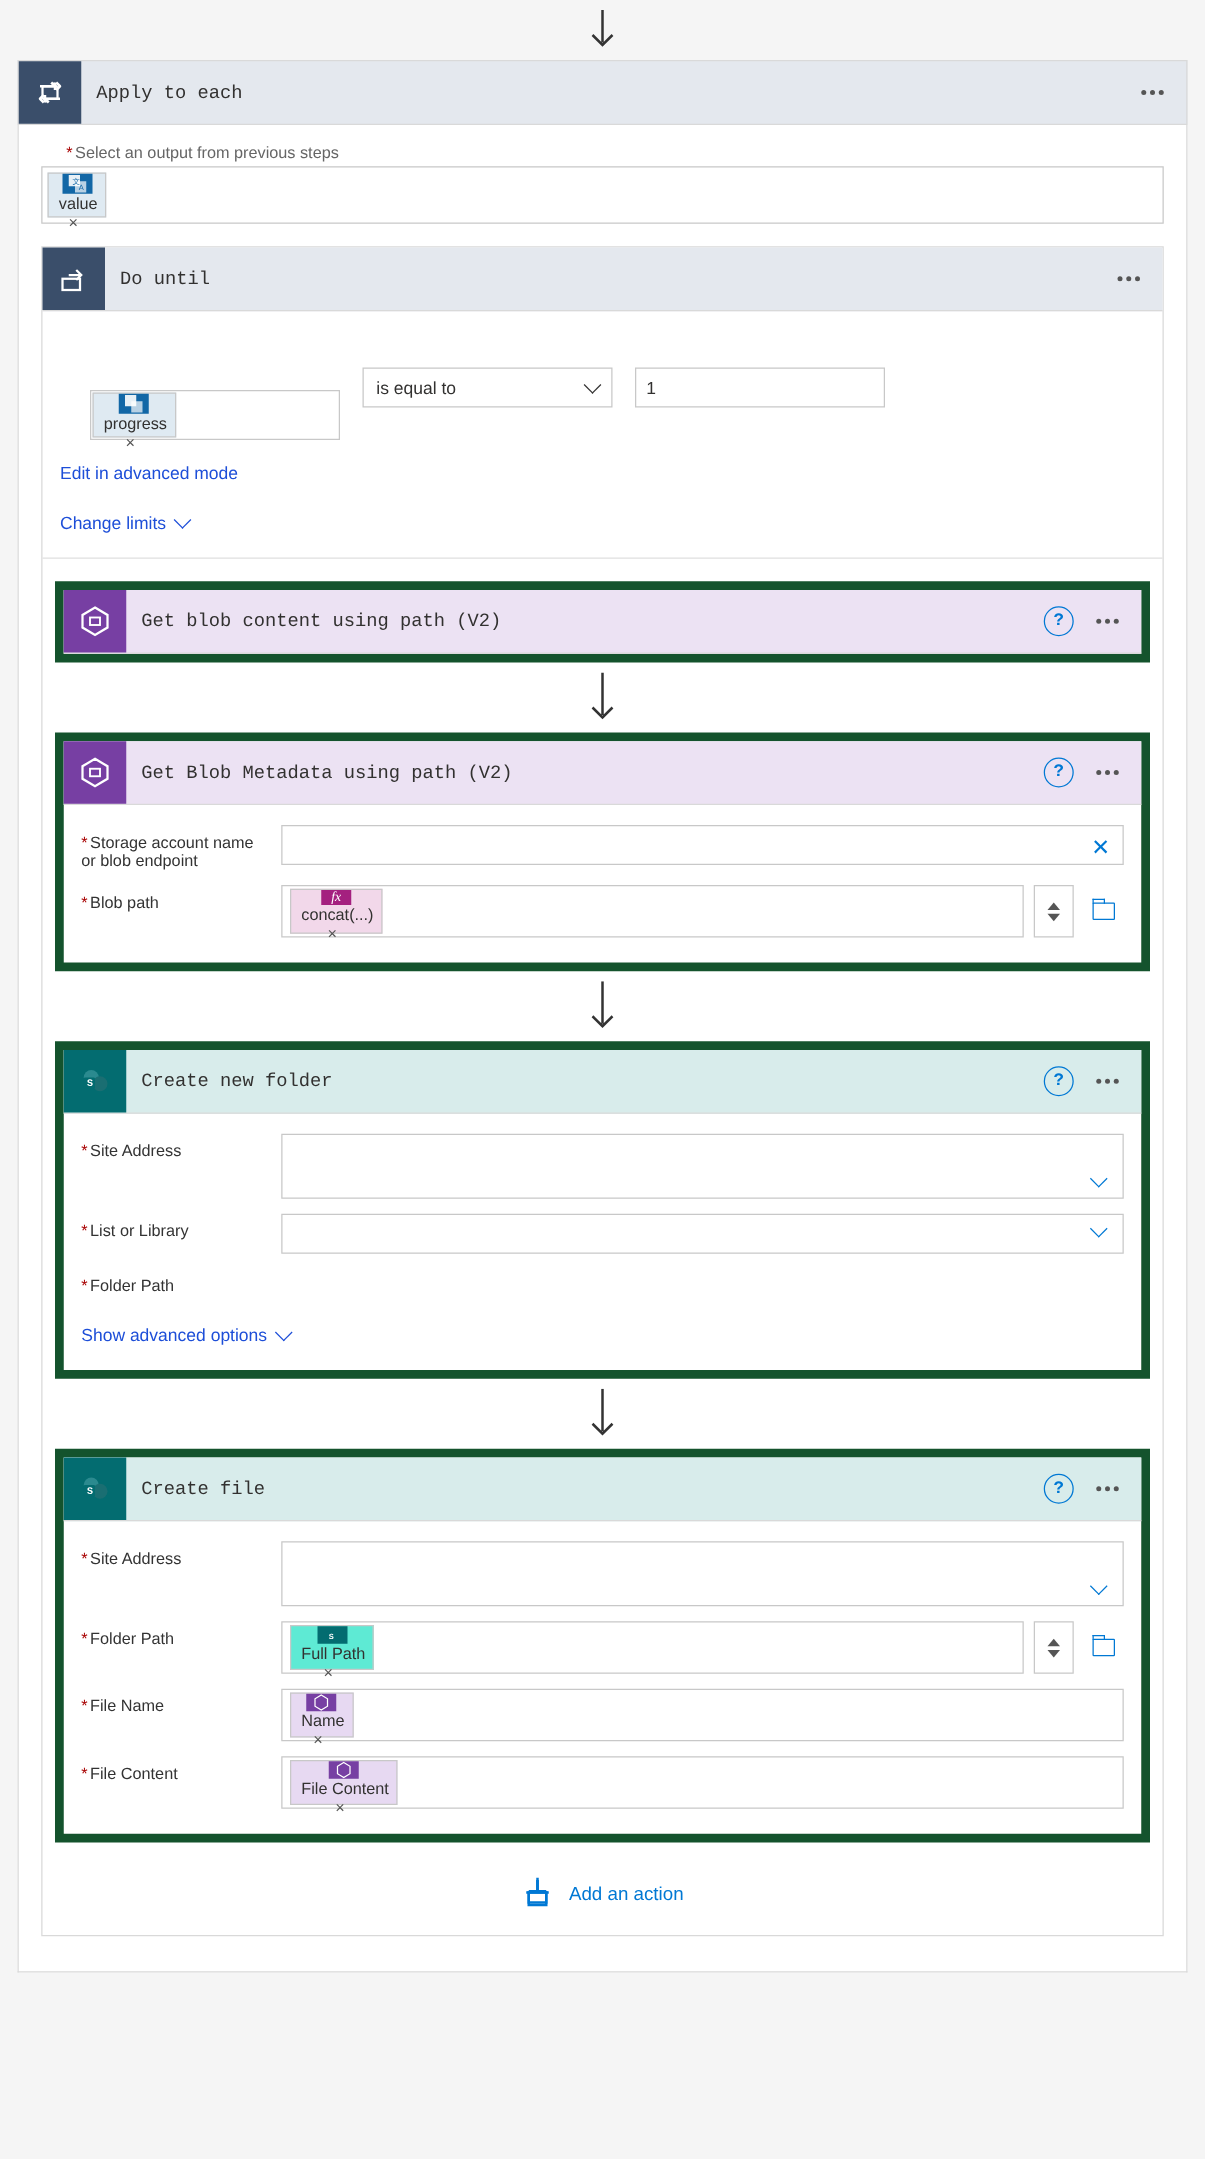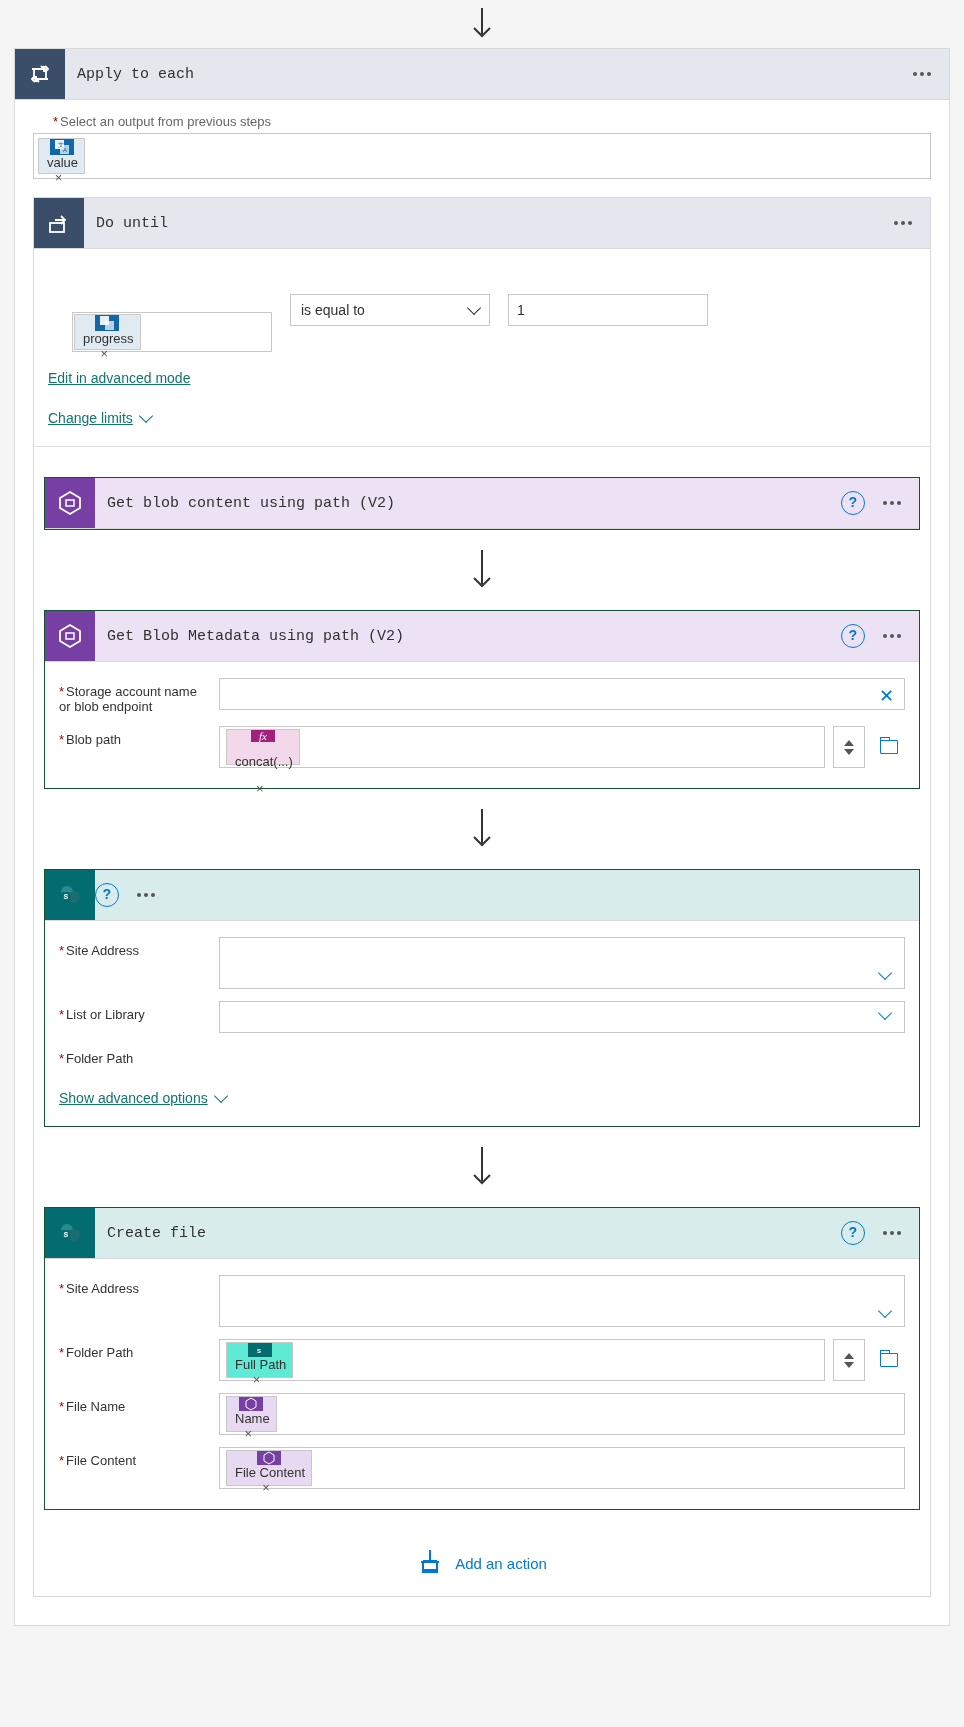--- a/index.html
+++ b/index.html
@@ -121,21 +121,21 @@
     padding: 0 6px 0 8px;
   }
   .token-chip .chip-x {
     padding: 0 8px 0 2px;
     cursor: pointer;
     color: #555;
   }
   .chip-translate .chip-ico { background: #1267a6; }
   .chip-translate { background: #dfeaf2; }
   .chip-fx .chip-ico { background: #a4207f; font-style: italic; font-family: serif; }
-  .chip-fx { background: #f2d8ea; gap: 12px; }
+  .chip-fx { background: #f2d8ea; }
   .chip-sp .chip-ico { background: #036c70; }
   .chip-sp { background: #5eead4; }
   .chip-blob .chip-ico { background: #773fa3; }
   .chip-blob { background: #e7d9f2; }
 
   
   .dountil-card {
     margin: 18px 0 0;
   }
   .dountil-hdr {
@@ -169,46 +169,45 @@
     flex: 0 0 200px;
     border: 1px solid #c8c8c8;
     height: 32px;
     padding: 0 8px;
     display: flex;
     align-items: center;
     background: #fff;
   }
   .link-row {
     padding: 18px 4px 6px;
-    color: #0f766e;
+    color: #1d4ed8;
     font-size: 14px;
     cursor: pointer;
     display: flex;
     align-items: center;
     gap: 8px;
-    text-decoration: underline;
   }
   .divider {
     border-top: 1px solid #e0e0e0;
     margin: 14px -10px 0;
   }
   .chev {
     display: inline-block;
     width: 10px; height: 10px;
     border-right: 1.5px solid currentColor;
     border-bottom: 1.5px solid currentColor;
     transform: rotate(45deg);
     margin-top: -4px;
   }
 
   
   .inner-area { padding: 18px 0 0; }
   .action-card {
-    border: 1px solid #14532d;
-    margin: 12px 0;
+    border: 7px solid #14532d;
+    margin: 0 0;
     background: #fff;
   }
   .action-hdr {
     display: flex;
     align-items: center;
   }
   .blob-hdr { background: #ece2f3; }
   .blob-hdr .hdr-icon { background: #773fa3; }
   .sp-hdr { background: #d8eceb; }
   .sp-hdr .hdr-icon { background: #036c70; }
@@ -487,20 +486,21 @@
             <div class="action-card">
               <div class="card-header action-hdr sp-hdr">
                 <div class="hdr-icon">
                   <svg width="24" height="24" viewBox="0 0 24 24">
                       <circle cx="9" cy="9" r="6" fill="#2b8a8f"></circle>
                       <circle cx="16" cy="14" r="6" fill="#1a6e72"></circle>
                       <rect x="3" y="9" width="9" height="9" rx="1" fill="#036c70"></rect>
                       <text x="5.5" y="16" font-size="8" fill="#fff" font-weight="bold">S</text>
                     </svg>
                 </div>
+                <div class="hdr-title">Create new folder</div>
                 <div class="hdr-help">?</div>
                 <div class="hdr-menu">
                     <span></span>
                     <span></span>
                     <span></span>
                   </div>
               </div>
               <div class="action-body">
                 <div class="param-row">
                   <div class="param-label"><span class="req">*</span><span>Site Address</span></div>

